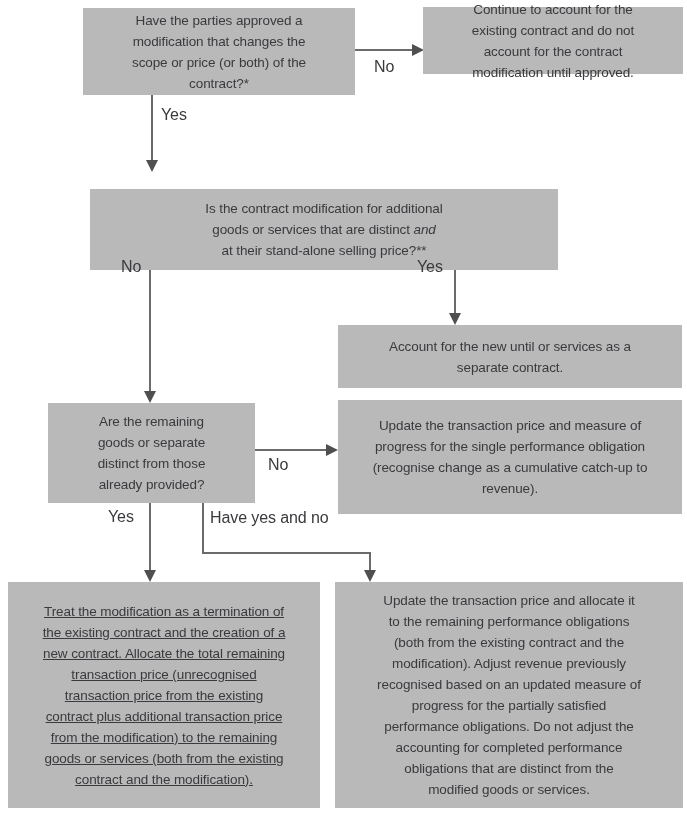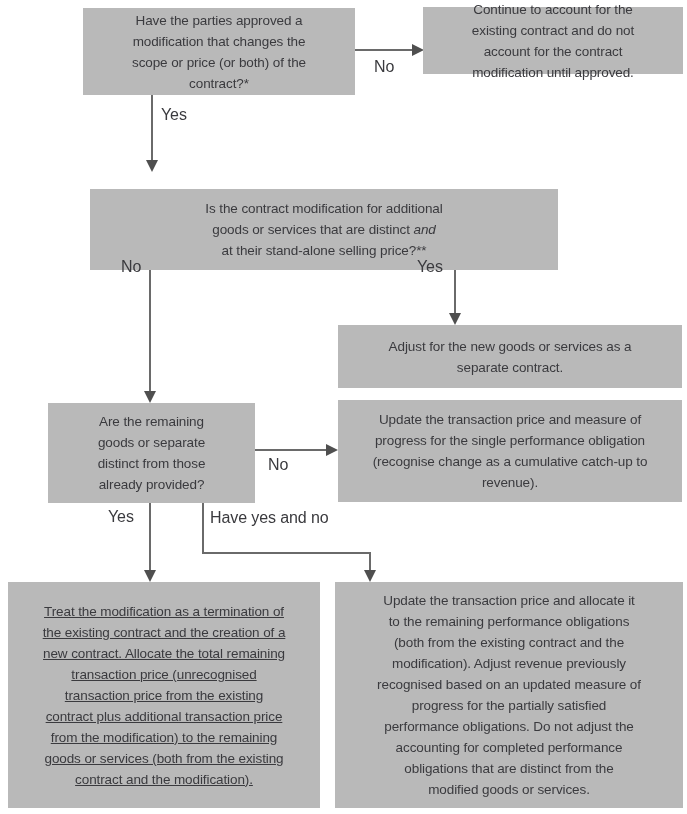--- a/index.html
+++ b/index.html
@@ -101,32 +101,32 @@
 modification until approved.</span>
   </div>
 
   <div class="box" style="left:90px; top:172px; width:468px; height:81px;margin-top:17px;">
     <span class="txt"><span>Is the contract modification for additional
 goods or services that are distinct </span><em>and</em><span>
 at their stand-alone selling price?**</span></span>
   </div>
 
   <div class="box" style="left:338px; top:325px; width:344px; height:63px;">
-    <span class="txt">Adjust for the new goods or services as a
+    <span class="txt">Account for the new until or services as a
 separate contract.</span>
   </div>
 
   <div class="box" style="left:48px; top:403px; width:207px; height:100px;">
     <span class="txt">Are the remaining
 goods or separate
 distinct from those
 already provided?</span>
   </div>
 
-  <div class="box" style="left:338px; top:400px; width:344px; height:102px;">
+  <div class="box" style="left:338px; top:400px; width:344px; height:114px;">
     <span class="txt">Update the transaction price and measure of
 progress for the single performance obligation
 (recognise change as a cumulative catch-up to
 revenue).</span>
   </div>
 
   <div class="box" style="left:8px; top:582px; width:312px; height:226px;text-decoration:underline;">
     <span class="txt">Treat the modification as a termination of
 the existing contract and the creation of a
 new contract. Allocate the total remaining

